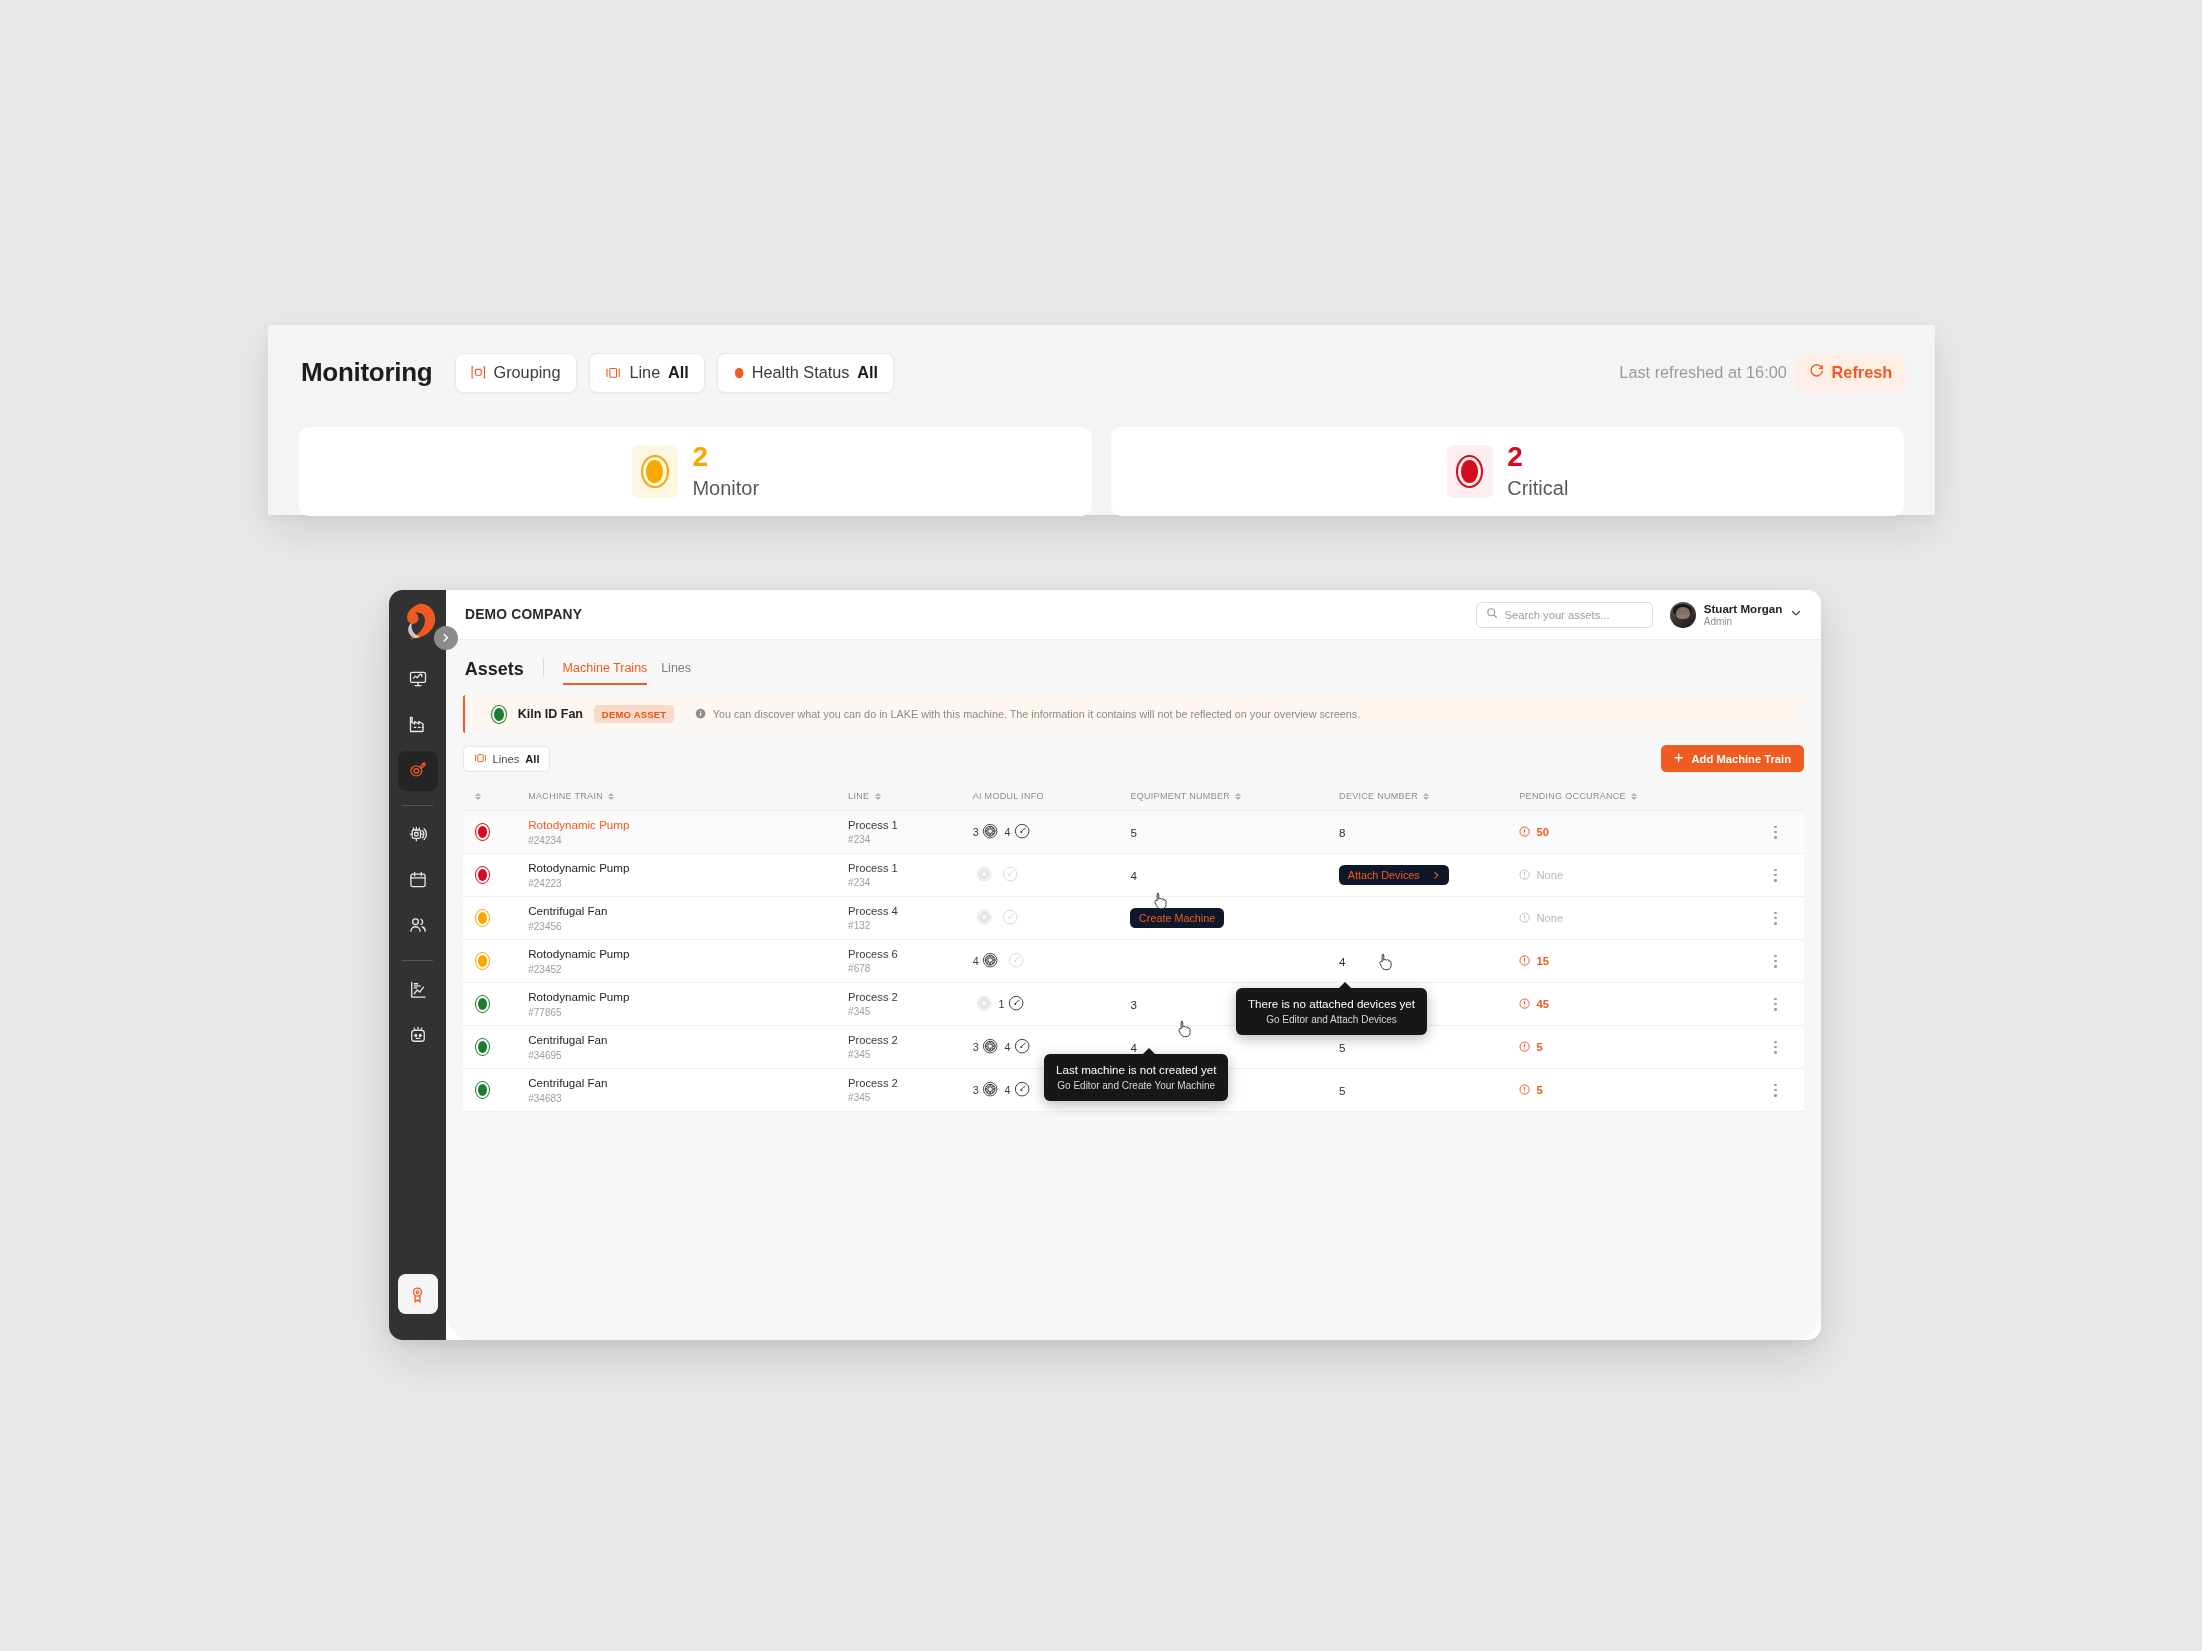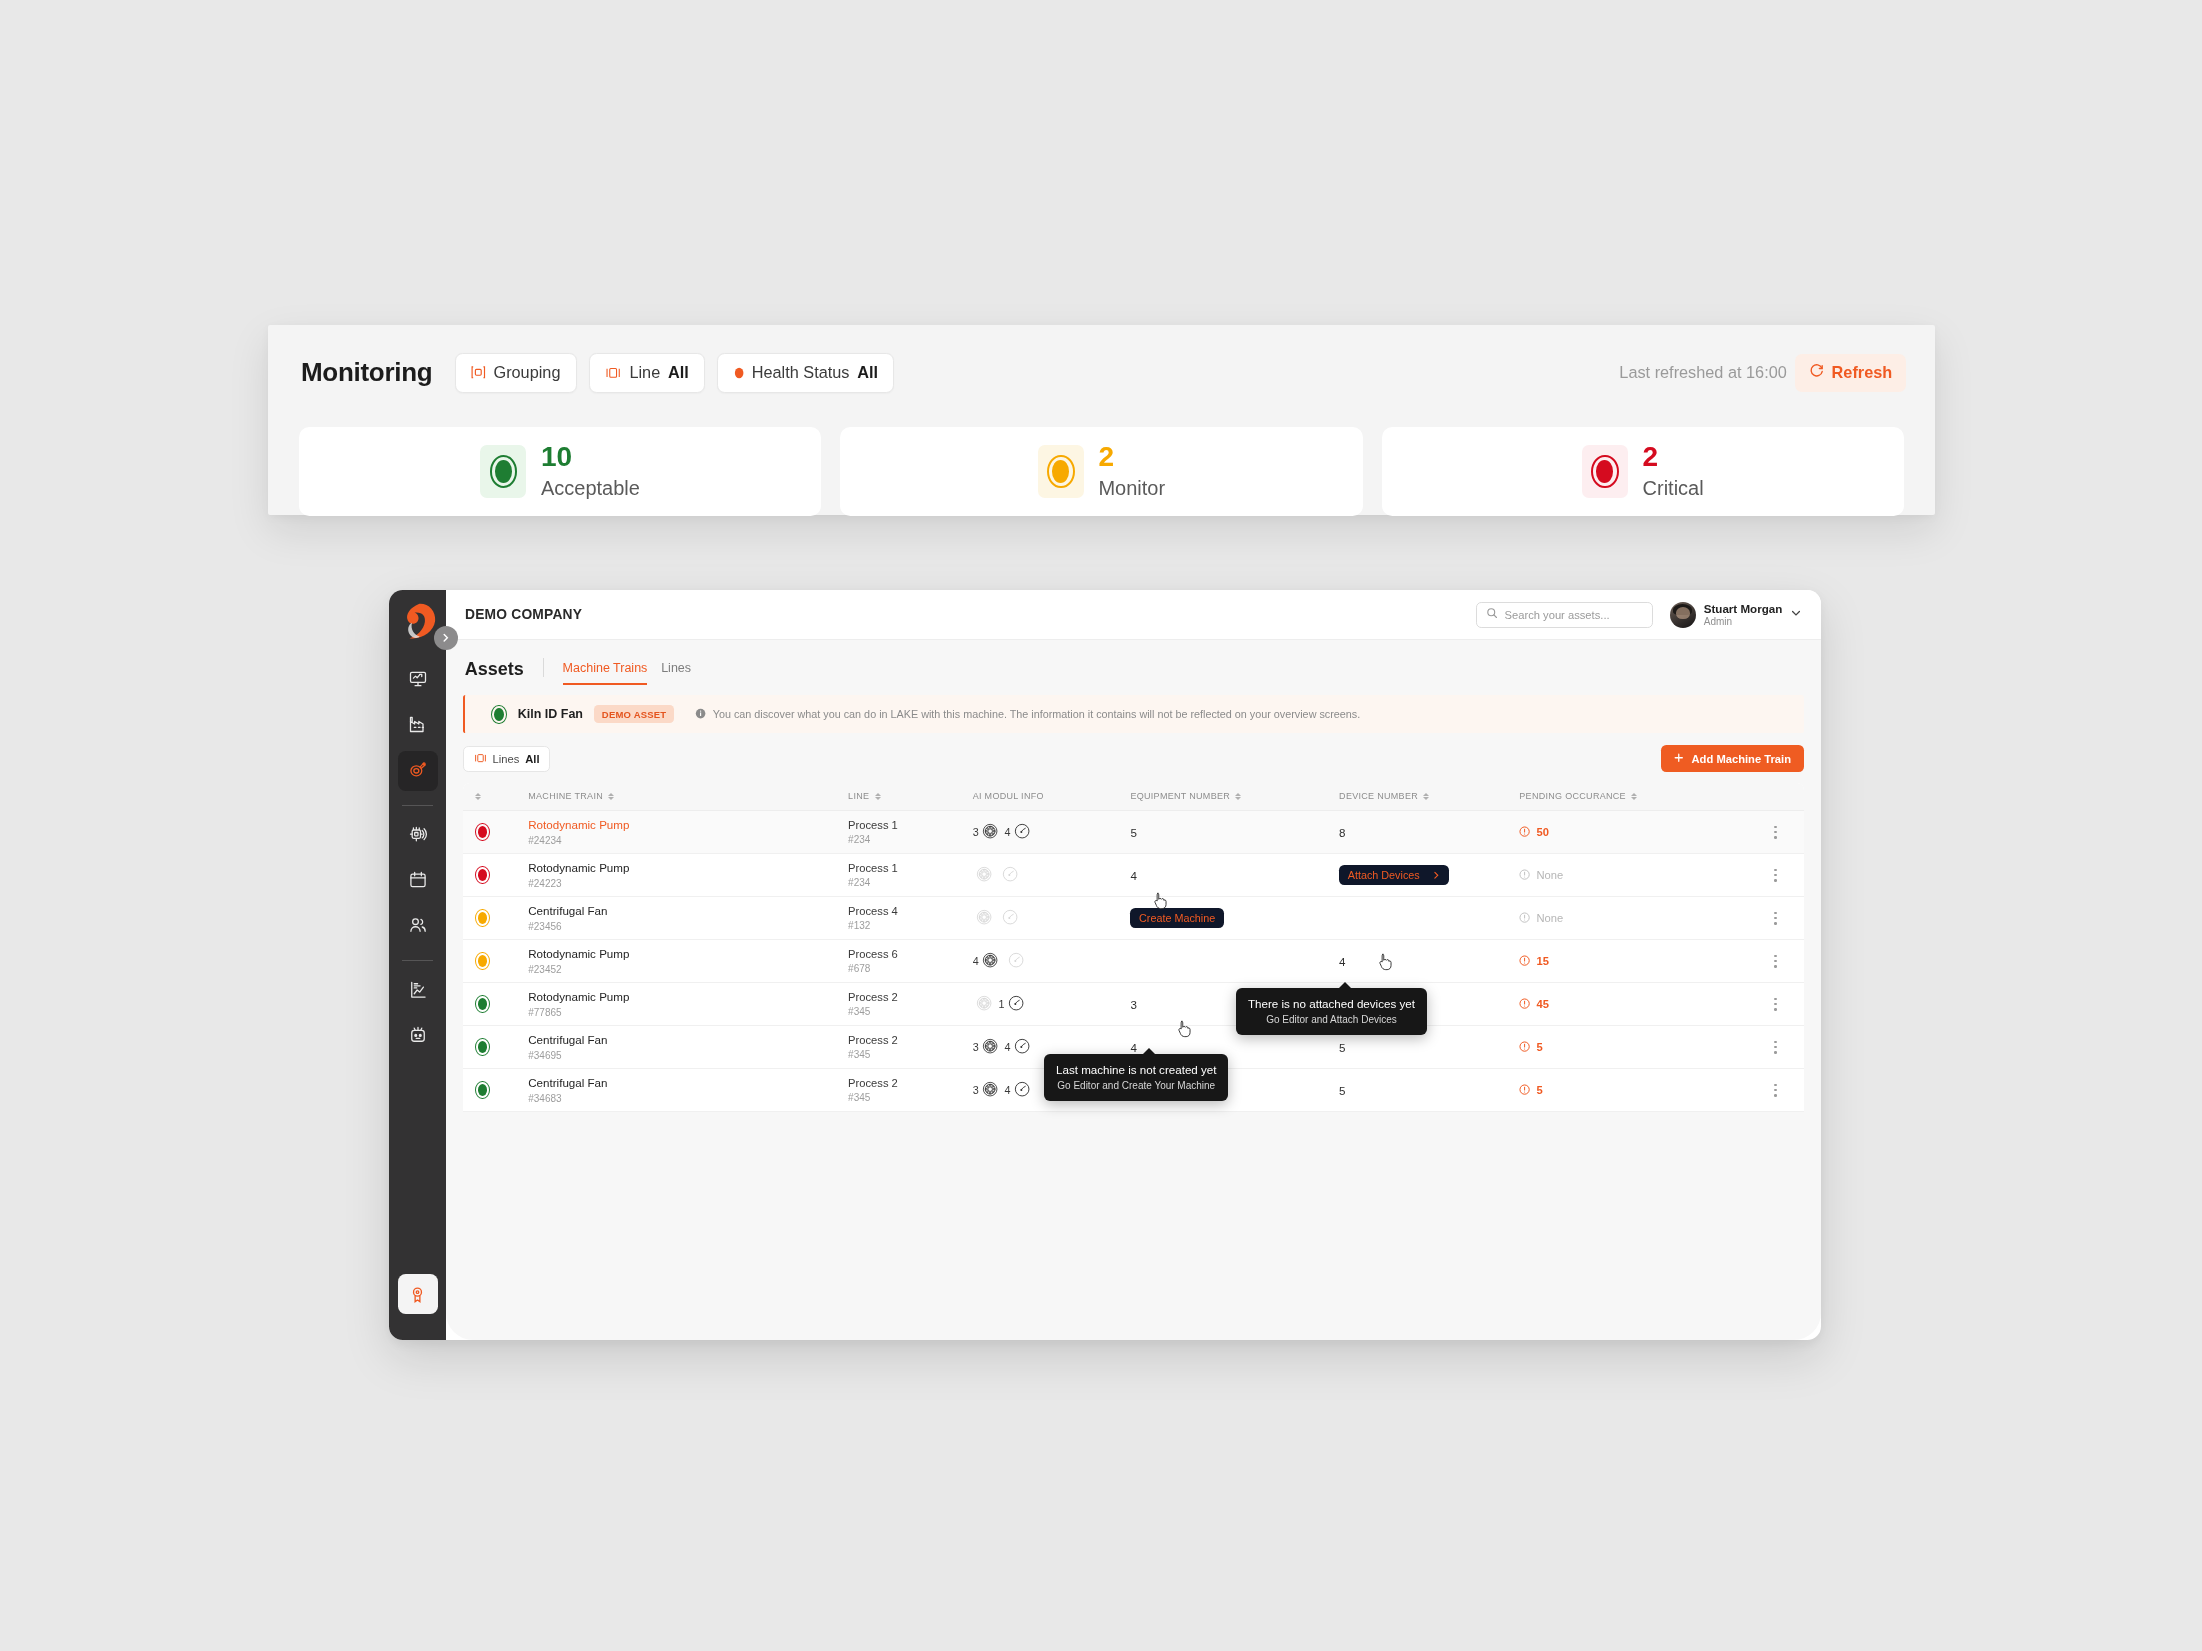--- a/index.html
+++ b/index.html
@@ -299,33 +299,20 @@
               <path d="M16.5 6.5A7.2 7.2 0 1 0 17 11"></path>
                 <path d="M17 3.5v3.6h-3.6"></path>
             </svg>
           </span>
           <span>Refresh</span>
         </button>
       </div>
     </div>
 
     <div class="stats-row" id="stats-row">
-        <div class="stat-card">
-          <div class="stat-inner">
-            <div class="stat-dotbox" style="background:#e9f6ea;color:#1e7d32">
-              <span class="ring">
-                <i></i>
-              </span>
-            </div>
-            <div>
-              <div class="stat-num" style="color:#1e7d32">10</div>
-              <div class="stat-lbl">Acceptable</div>
-            </div>
-          </div>
-        </div>
         <div class="stat-card">
           <div class="stat-inner">
             <div class="stat-dotbox" style="background:#fdf6e3;color:#f7a900">
               <span class="ring">
                 <i></i>
               </span>
             </div>
             <div>
               <div class="stat-num" style="color:#f7a900">2</div>
               <div class="stat-lbl">Monitor</div>

